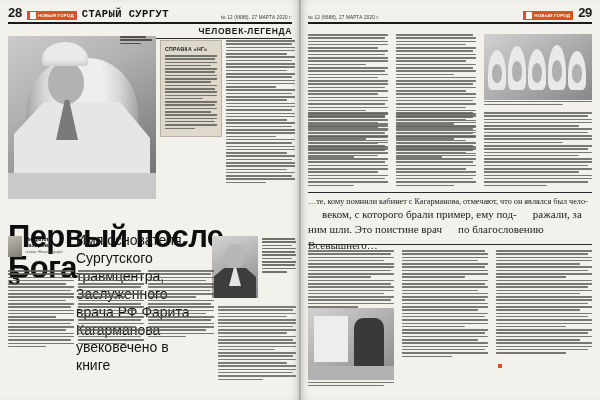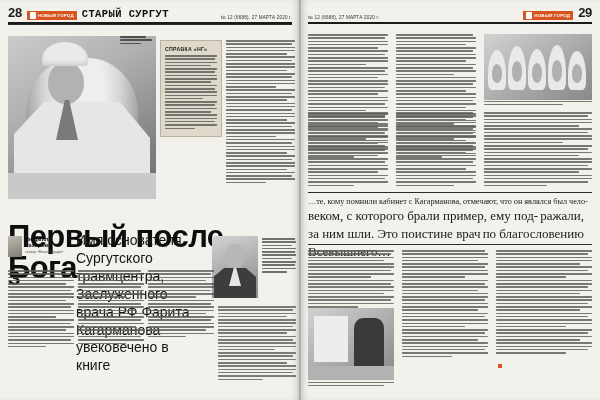--- a/index.html
+++ b/index.html
@@ -83,21 +83,21 @@
   .bodycol{position:absolute;width:66px;}
 
   
   .rcol{position:absolute;width:88px;}
   .rphoto{position:absolute;background:linear-gradient(145deg,#d6d2c8,#8d887c);filter:grayscale(1);overflow:hidden;}
   .grp{position:absolute;border-radius:50% 50% 22% 22%/62% 62% 18% 18%;background:#ebe9e2;}
   .grp i{position:absolute;left:20%;top:34%;width:60%;height:48%;background:#b6b0a3;border-radius:46%;display:block;}
 
   .pullquote{position:absolute;left:308px;top:196px;width:284px;
     font-family:"Liberation Serif",serif;font-size:8.2px;line-height:1.38;color:#1b1b1b;}
-  .pullquote .big{font-size:13px;}
+  .pullquote .big{font-size:11px;margin-left:14px;}
   .pqrule{position:absolute;height:.9px;background:#2b2b2b;}
   .endmark{display:inline-block;width:4px;height:4px;background:#d8541f;margin-left:2px;vertical-align:middle;}
 </style>
 </head>
 <body>
 
 <div class="spread">
 
   <div class="page left">
 
@@ -106,20 +106,21 @@
       <span class="logo">
         <span class="lmark"></span>
         <span class="ltext">НОВЫЙ ГОРОД</span>
       </span>
       <span class="sectiontitle">СТАРЫЙ СУРГУТ</span>
       <span style="flex:1"></span>
       <span class="issue">№ 12 (6688), 27 МАРТА 2020 г.</span>
     </div>
     <div class="rule"></div>
 
+    <div class="rubric">ЧЕЛОВЕК-ЛЕГЕНДА</div>
     <div class="rubricrule"></div>
 
     <div class="lead-photo">
       <div class="figure"></div>
       <div class="coat"></div>
       <div class="face"></div>
       <div class="cap"></div>
       <div class="collar"></div>
       <div class="bench"></div>
     </div>

